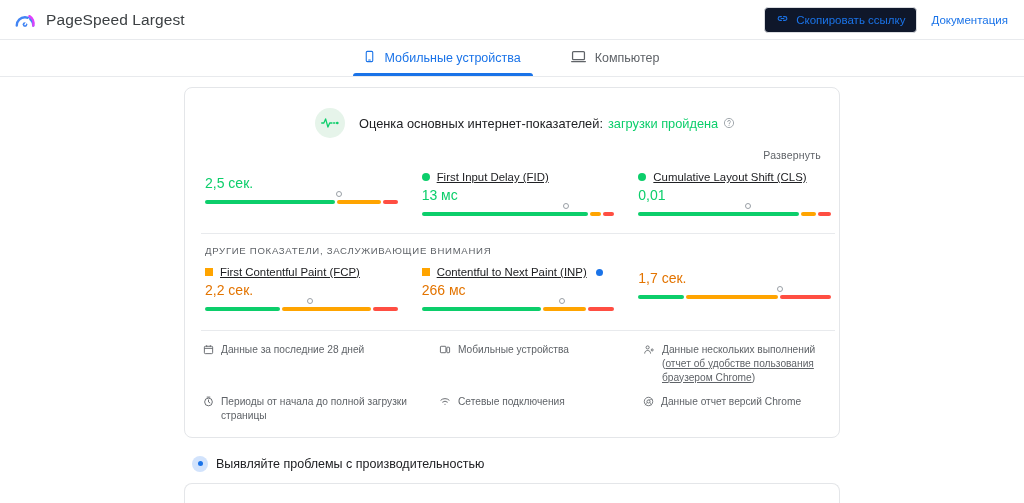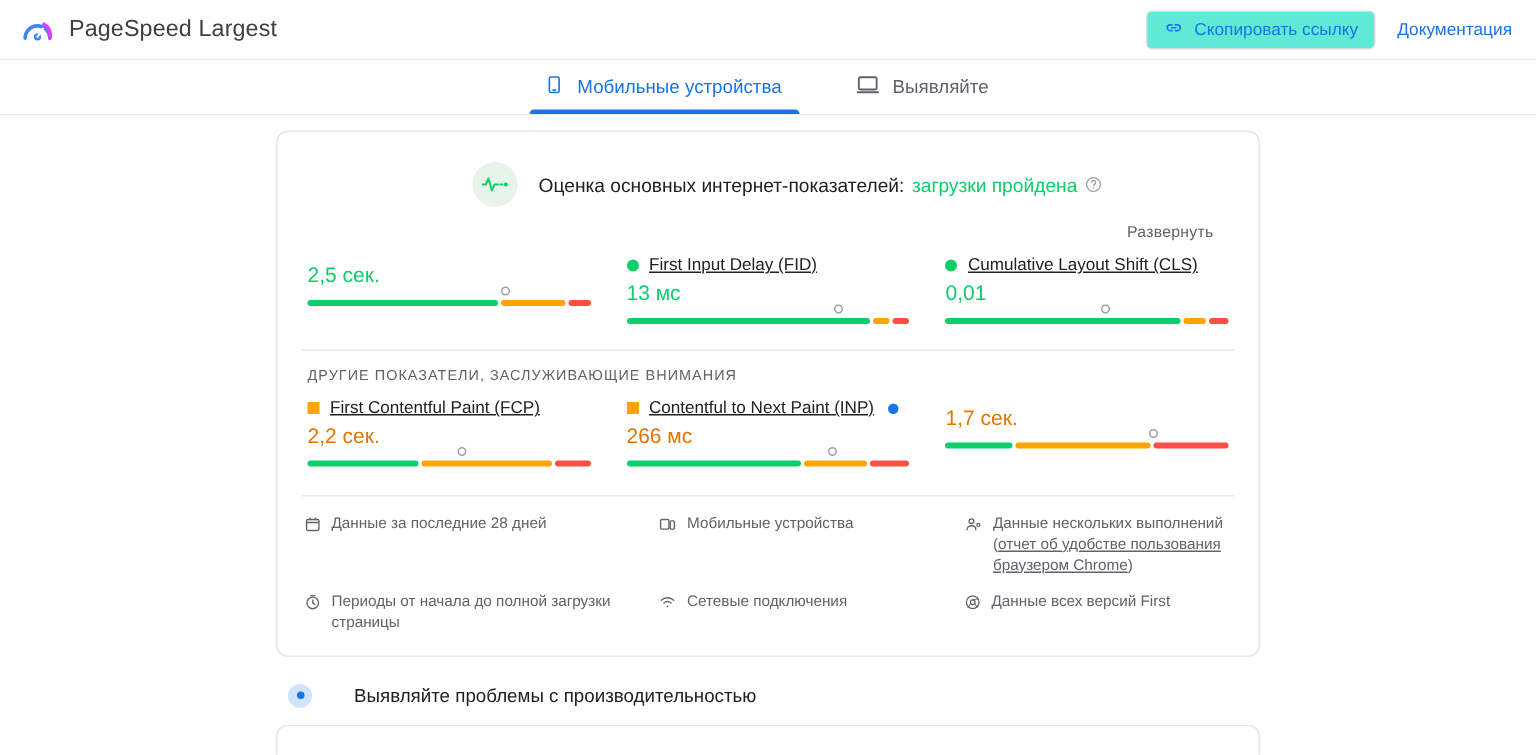--- a/index.html
+++ b/index.html
@@ -22,21 +22,21 @@
     position: relative;
   }
   .brand { display: flex; align-items: center; gap: 10px; }
   .brand-logo { width: 22px; height: 22px; position: relative; display: block; }
   .brand-title { font-size: 15.5px; color: #3c4043; letter-spacing: .1px; }
   .appbar-right { margin-left: auto; display: flex; align-items: center; gap: 14px; }
   .copy-btn {
     display: flex; align-items: center; gap: 7px;
     height: 26px; padding: 0 11px;
     border: 1px solid #dadce0; border-radius: 4px;
-    background: #5eead4; color: #1a73e8;
+    background: #0f172a; color: #1a73e8;
     font-size: 11.5px; font-family: inherit;
     cursor: pointer; white-space: nowrap;
   }
   .docs-link { font-size: 11.5px; color: #1a73e8; text-decoration: none; white-space: nowrap; cursor: pointer; }
 
   
   .tabs-row {
     height: 37px;
     display: flex; justify-content: center; align-items: stretch;
     border-bottom: 1px solid #e8eaed;
@@ -56,21 +56,21 @@
     height: 3px; background: #1a73e8; border-radius: 3px 3px 0 0;
   }
 
   
   .canvas { background: #fff; padding-top: 10px; }
 
   .card {
     width: 656px; margin: 0 auto;
     border: 1px solid #e4e6e9; border-radius: 8px;
     background: #fff;
-    padding: 14px 16px 0 16px;
+    padding: 14px 4px 0 16px;
   }
 
   .cwv-head { display: flex; align-items: center; gap: 14px; padding: 6px 0 2px 114px; }
   .pulse-badge {
     width: 30px; height: 30px; border-radius: 50%;
     background: #e6f4ea; display: flex; align-items: center; justify-content: center;
     flex: 0 0 auto;
   }
   .cwv-title { font-size: 12.8px; color: #202124; display: flex; align-items: center; gap: 5px; }
   .cwv-pass { color: #0cce6b; }
@@ -115,21 +115,21 @@
     margin-top: 16px;
     padding: 12px 2px 14px 2px;
     display: grid; grid-template-columns: 228px 196px 1fr;
     row-gap: 11px; column-gap: 8px;
   }
   .note { display: flex; gap: 7px; font-size: 10.2px; color: #5f6368; line-height: 1.35; }
   .note .ico { flex: 0 0 auto; color: #5f6368; margin-top: 1px; }
   .note a { color: #5f6368; text-decoration: underline; cursor: pointer; }
 
   
-  .perf-head { width: 656px; margin: 18px auto 0 auto; display: flex; align-items: center; gap: 28px; padding-left: 8px; }
+  .perf-head { width: 656px; margin: 18px auto 0 auto; display: flex; align-items: center; gap: 8px; padding-left: 8px; }
   .radar {
     width: 16px; height: 16px; border-radius: 50%;
     background: #d2e3fc; display: flex; align-items: center; justify-content: center; flex: 0 0 auto;
   }
   .radar i { width: 5px; height: 5px; border-radius: 50%; background: #1a73e8; display: block; }
   .perf-title { font-size: 12.5px; color: #202124; }
 
   .scores-card {
     width: 656px; margin: 11px auto 0 auto;
     border: 1px solid #e4e6e9; border-top-left-radius: 8px; border-top-right-radius: 8px;
@@ -179,21 +179,21 @@
     </span>
     <span>Мобильные устройства</span>
   </button>
   <button class="tab">
     <span>
       <svg width="15" height="15" viewBox="0 0 24 24" fill="none" stroke="#5f6368" stroke-width="2">
         <rect x="2.5" y="4" width="19" height="13" rx="1.6"></rect>
         <line x1="1" y1="20" x2="23" y2="20" stroke-linecap="round"></line>
       </svg>
     </span>
-    <span>Выявляйте</span>
+    <span>Компьютер</span>
   </button>
 </div>
 
 <div class="canvas">
 
   <div class="card">
 
     <div class="cwv-head">
       <span class="pulse-badge">
         <svg width="19" height="14" viewBox="0 0 28 16" fill="none" stroke="#0cce6b" stroke-width="1.9" stroke-linecap="round" stroke-linejoin="round">
@@ -377,21 +377,21 @@
       </div>
 
       <div class="note">
         <span class="ico">
           <svg width="11" height="11" viewBox="0 0 24 24" fill="none" stroke="#5f6368" stroke-width="1.8">
             <circle cx="12" cy="12" r="9.2"></circle>
             <circle cx="12" cy="12" r="3.4"></circle>
             <path d="M12 8.6 20.6 7M9 13.7 4.6 20.4M15 13.7l3.6 6.6" stroke-width="1.3"></path>
           </svg>
         </span>
-        <span>Данные всех версий First</span>
+        <span>Данные отчет версий Chrome</span>
       </div>
 
     </div>
   </div>
 
   <div class="perf-head">
     <span class="radar">
         <i></i>
       </span>
     <span class="perf-title">Выявляйте проблемы с производительностью</span>

